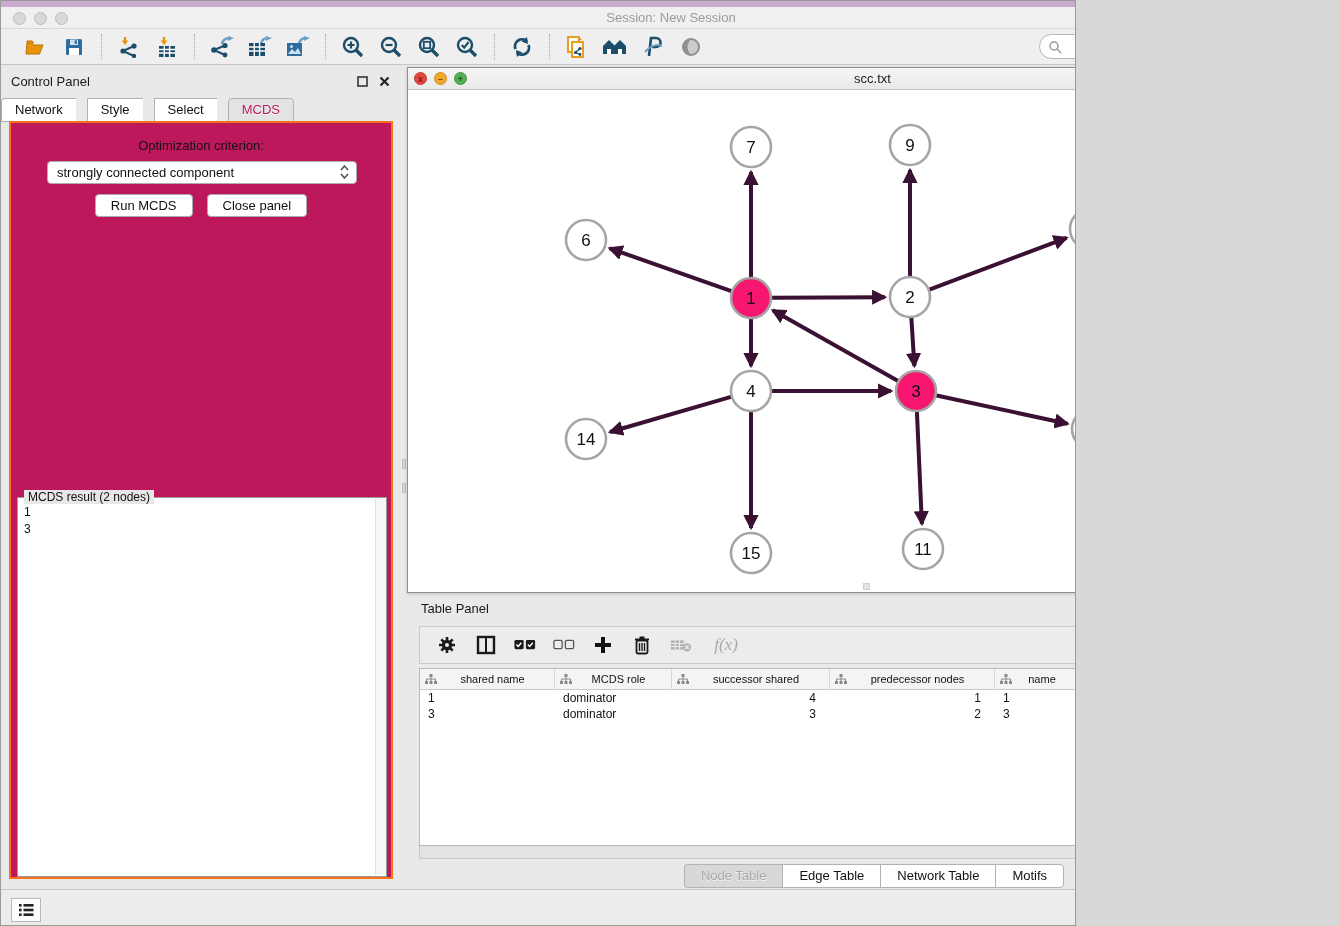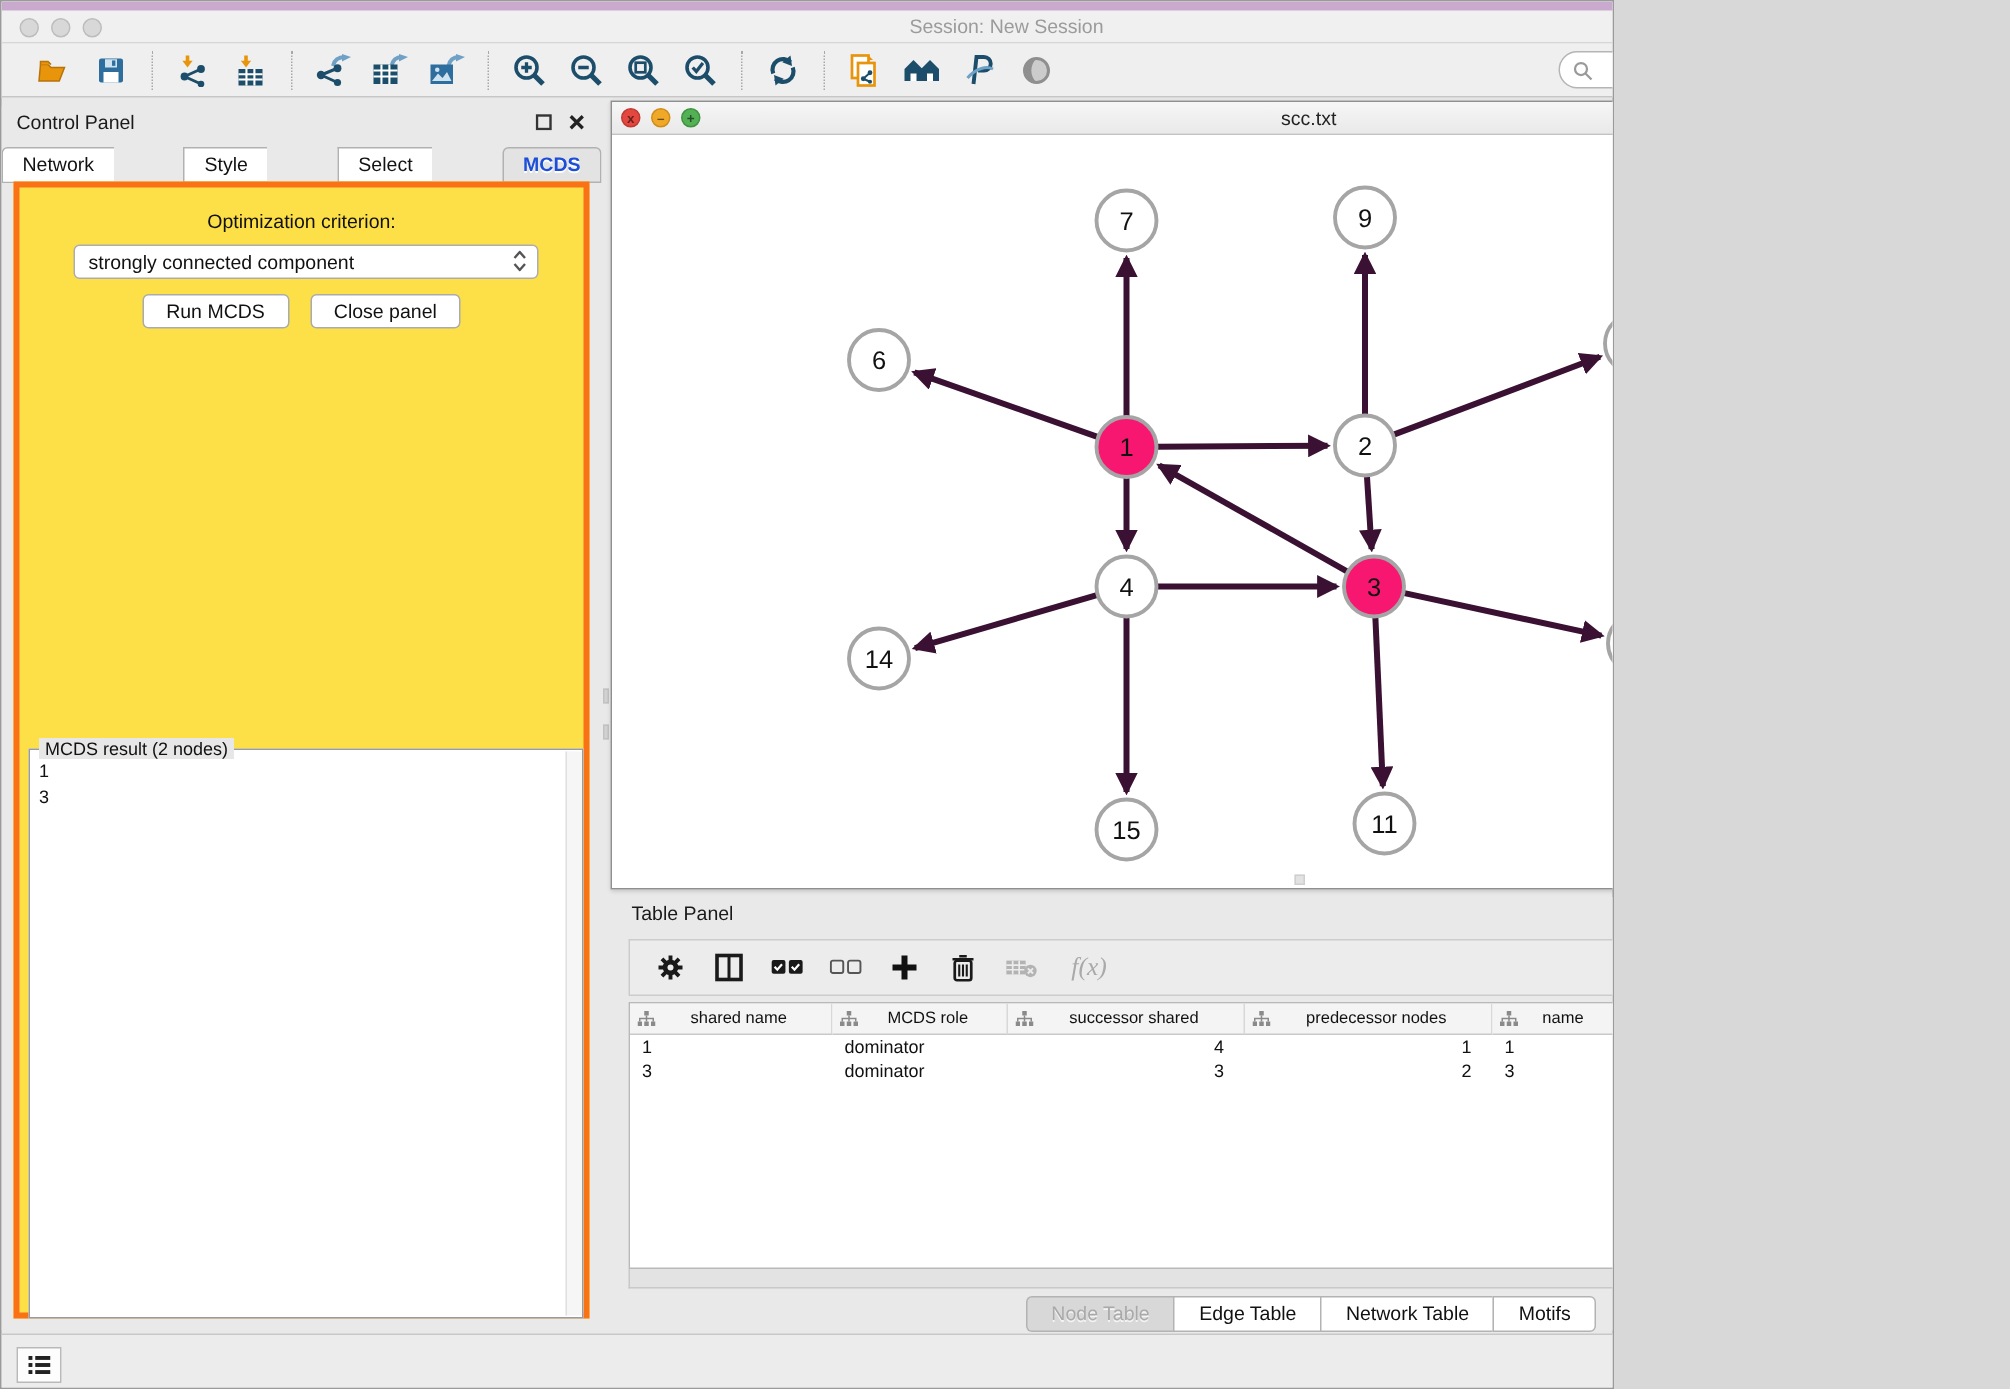--- a/index.html
+++ b/index.html
@@ -39,31 +39,31 @@
     border:none; outline:none; flex:1; height:20px; font-size:12px; background:transparent;
   }
   
   .control-panel {
     position:absolute; left:0; top:70px; width:400px; height:816px; background:#e9e9e9;
   }
   .panel-header { position:relative; height:24px; }
   .panel-title { position:absolute; left:10px; top:3px; font-size:13px; color:#1a1a1a; }
   .panel-btns { position:absolute; right:10px; top:4px; display:flex; gap:9px; }
   .panel-btn { width:13px; height:13px; display:flex; align-items:center; justify-content:center; }
-  .cp-tabs { position:absolute; left:0; top:27px; width:100%; display:flex; justify-content:space-between;gap:11px; }
+  .cp-tabs { position:absolute; left:0; top:27px; width:100%; display:flex; justify-content:flex-start;gap:11px; }
   .cp-tab {
     font-size:13px; padding:3px 13px 4px; background:#fff;
     border:1px solid #b1b1b1; border-right:none; color:#111;
   }
   .cp-tab:first-child { border-radius:4px 0 0 0; }
   .cp-tab:last-child { border-right:1px solid #b1b1b1; border-radius:0 4px 0 0; }
-  .cp-tab.active { background:#e3e3e3; color:#1d4ed8; text-shadow:0 1px 0 #fff; border-radius:4px 4px 0 0;font-weight:bold; }
+  .cp-tab.active { background:#e3e3e3; color:#be185d; text-shadow:0 1px 0 #fff; border-radius:4px 4px 0 0; }
   .cp-body {
     position:absolute; left:8px; top:50px; width:384px; height:758px;
-    background:#fde047; border:4px solid #f97316;
+    background:#be185d; border:2px solid #f97316;
   }
   .opt-label { text-align:center; margin-top:15px; font-size:13px; color:#111; }
   .select-box {
     position:absolute; left:36px; top:38px; width:310px; height:23px;
     background:#fff; border:1px solid #adadad; border-radius:4px;
     display:flex; align-items:center; font-size:13px; padding-left:9px; color:#111;
   }
   .select-stepper { position:absolute; right:7px; top:3px; display:flex; flex-direction:column; gap:2px; }
   .cp-buttons { position:absolute; left:0; top:71px; width:100%; display:flex; justify-content:center; gap:14px; }
   .push-btn {

